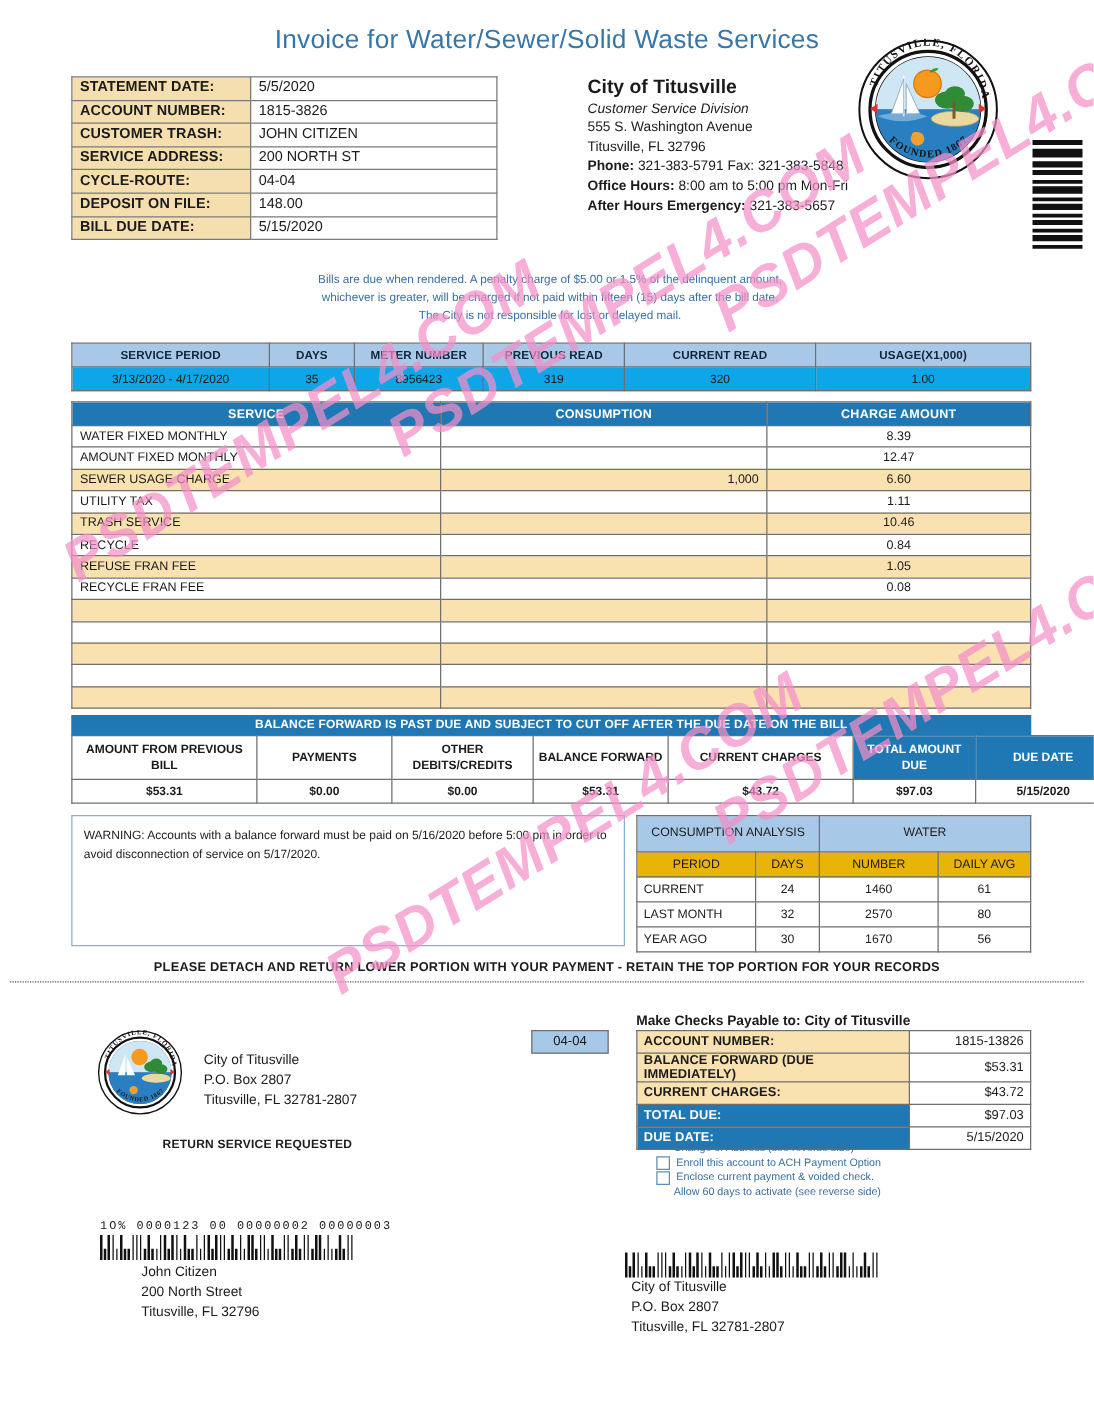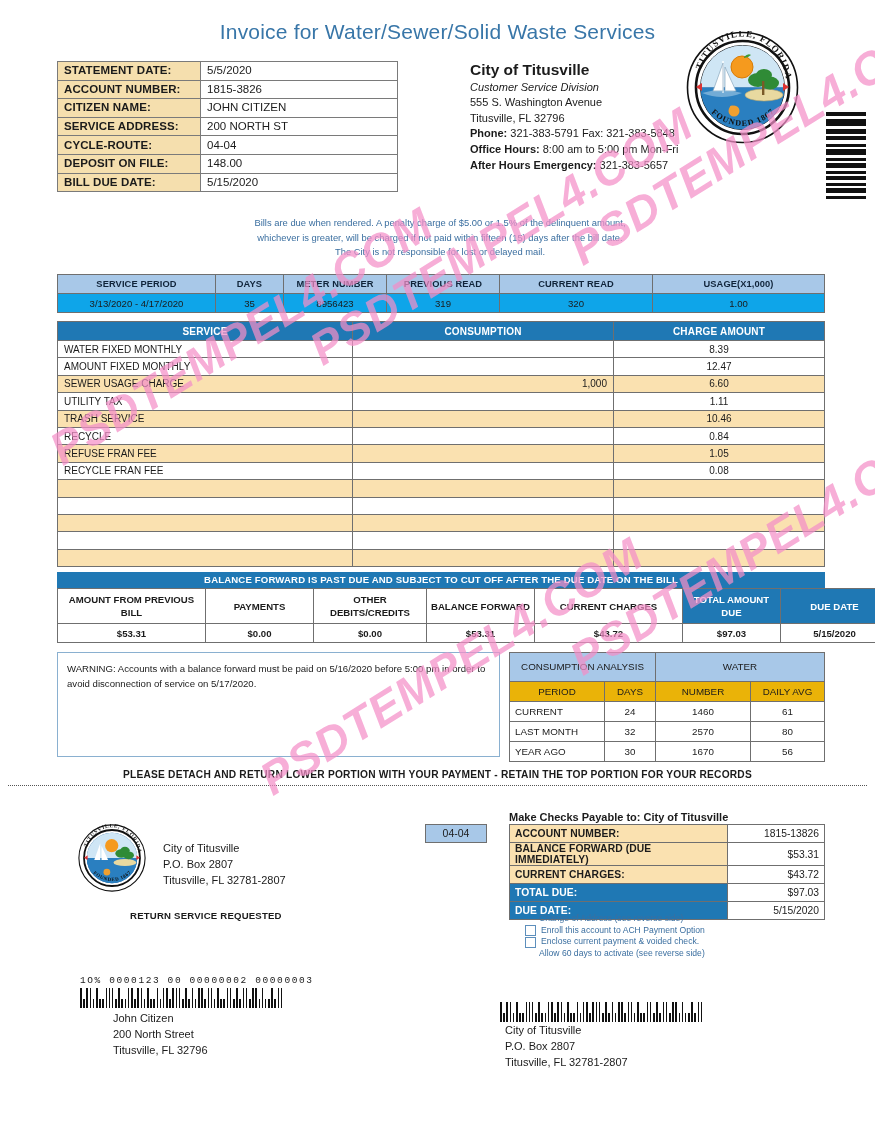--- a/index.html
+++ b/index.html
@@ -191,21 +191,21 @@
     <tbody>
       <tr>
         <td class="k">STATEMENT DATE:</td>
         <td class="v">5/5/2020</td>
       </tr>
       <tr>
         <td class="k">ACCOUNT NUMBER:</td>
         <td class="v">1815-3826</td>
       </tr>
       <tr>
-        <td class="k">CITIZEN NAME:</td>
+        <td class="k">CUSTOMER TRASH:</td>
         <td class="v">JOHN CITIZEN</td>
       </tr>
       <tr>
         <td class="k">SERVICE ADDRESS:</td>
         <td class="v">200 NORTH ST</td>
       </tr>
       <tr>
         <td class="k">CYCLE-ROUTE:</td>
         <td class="v">04-04</td>
       </tr>

